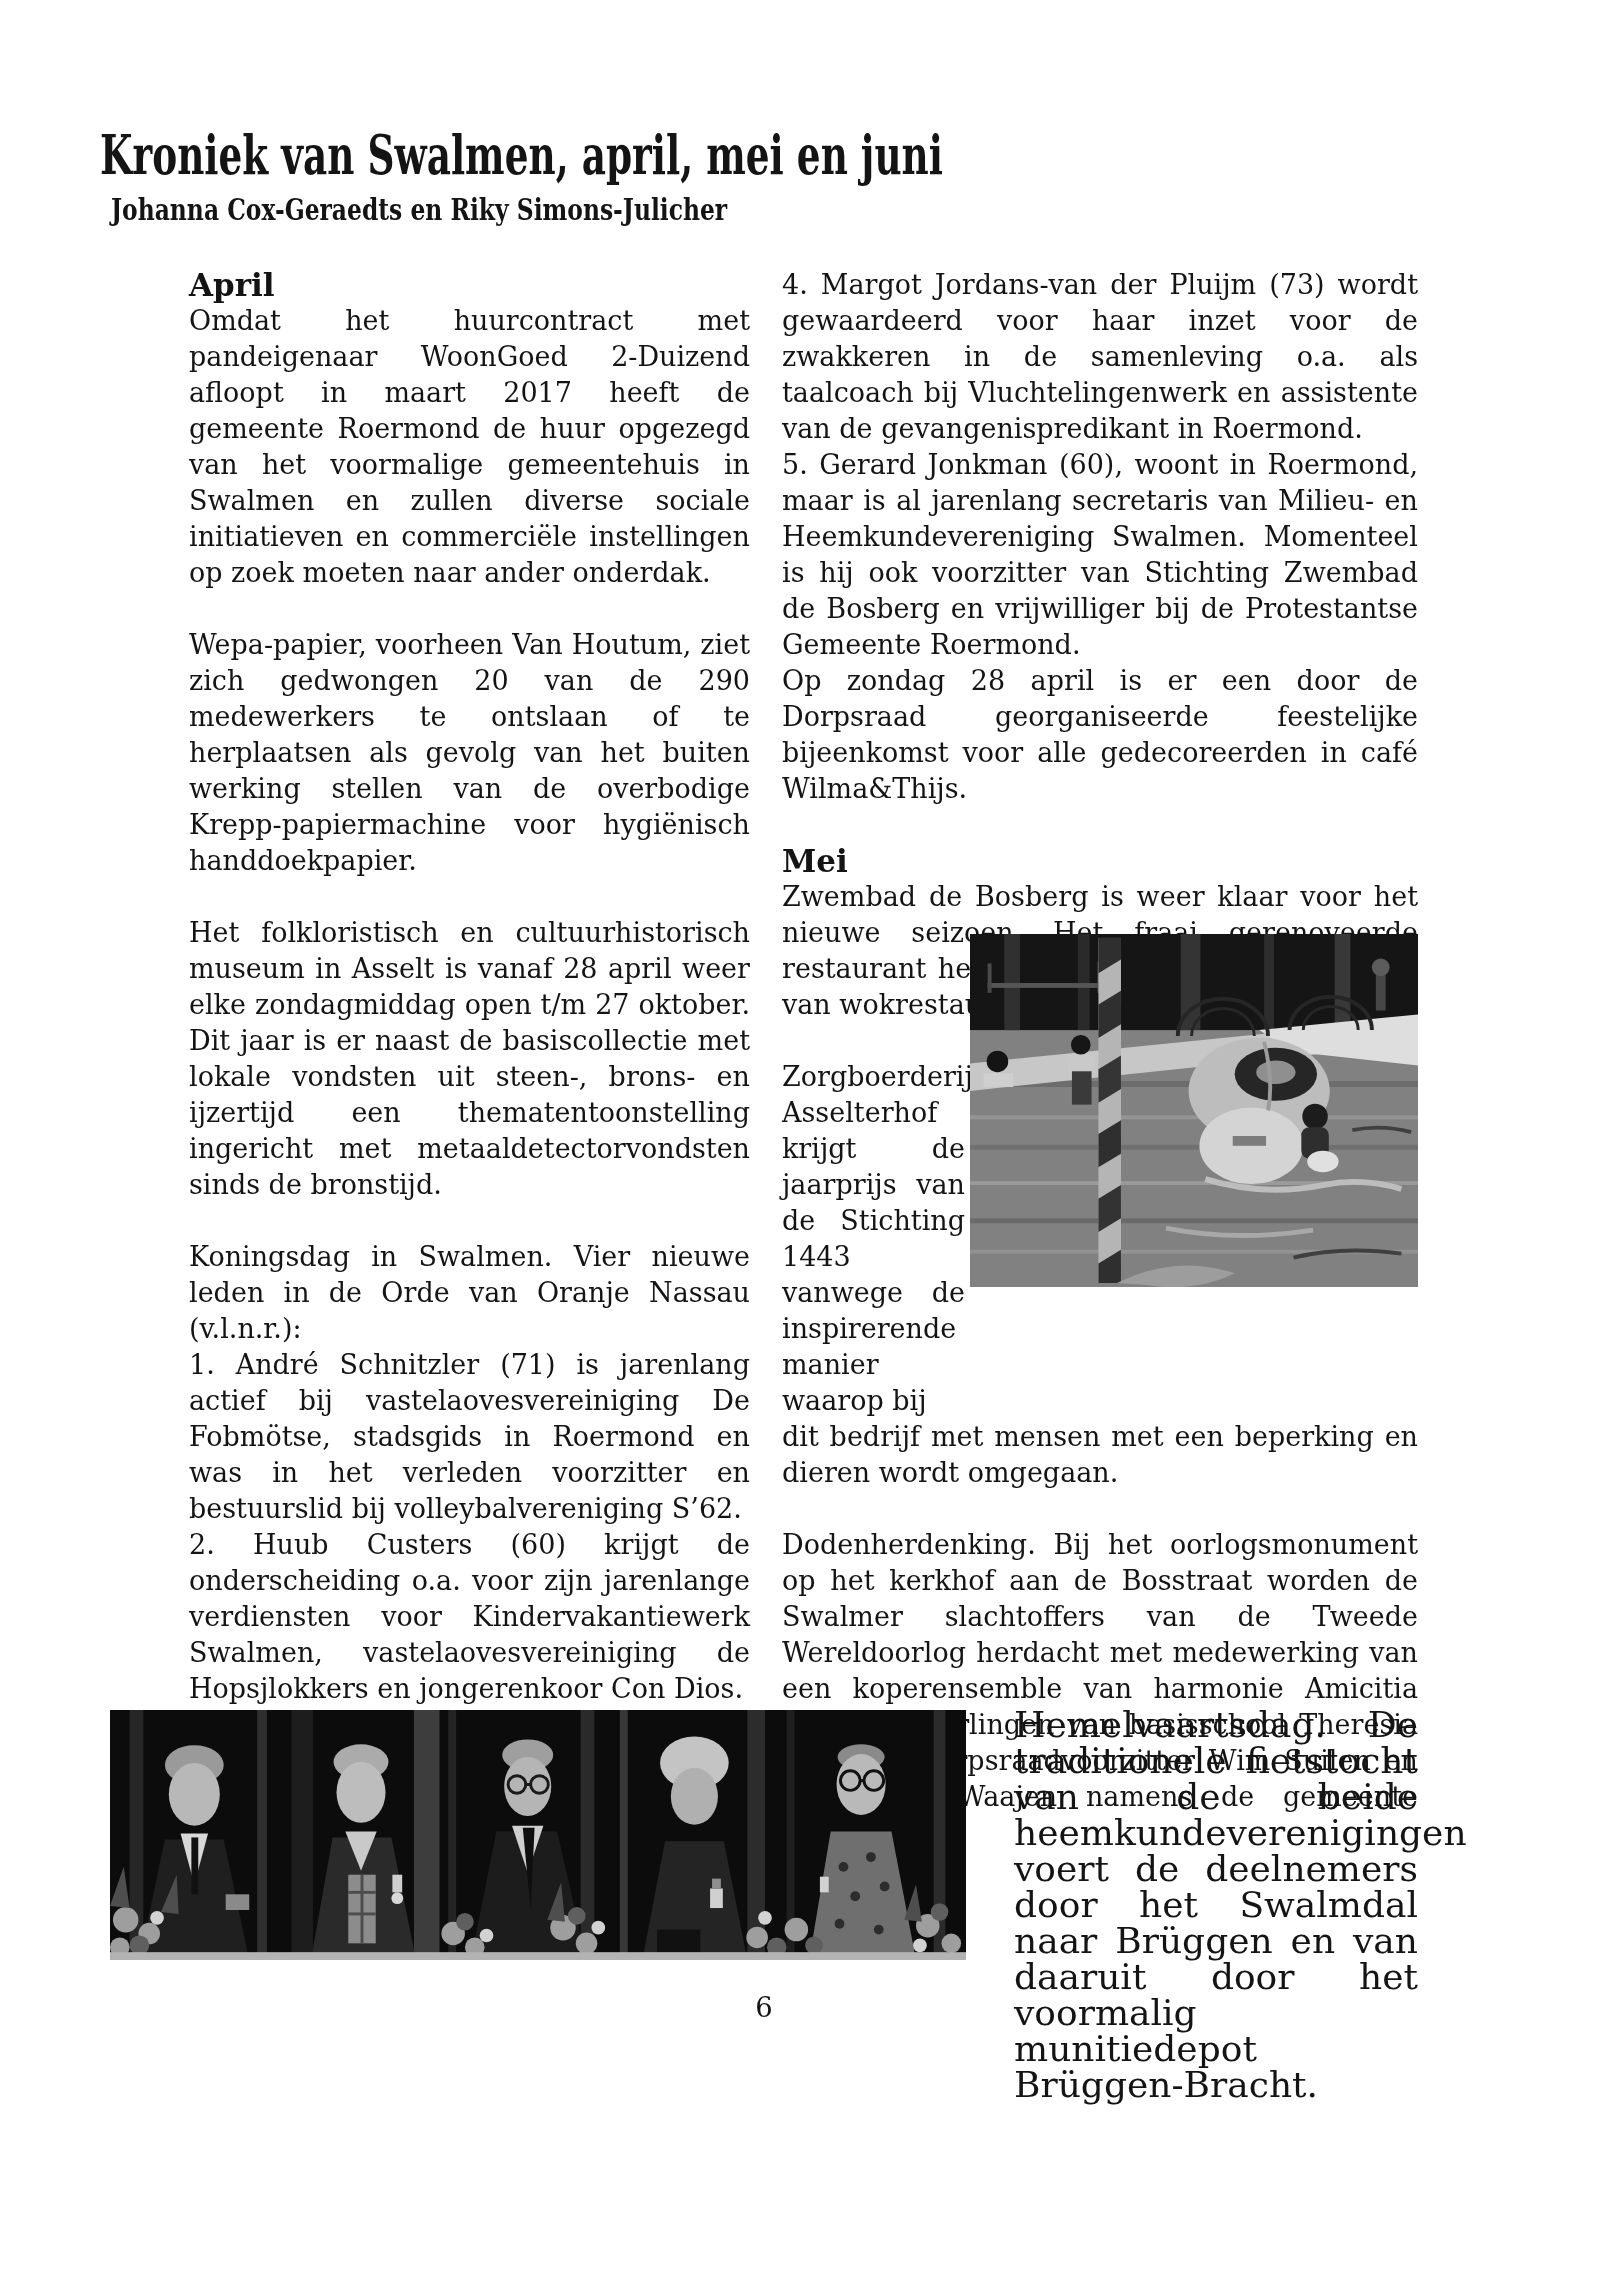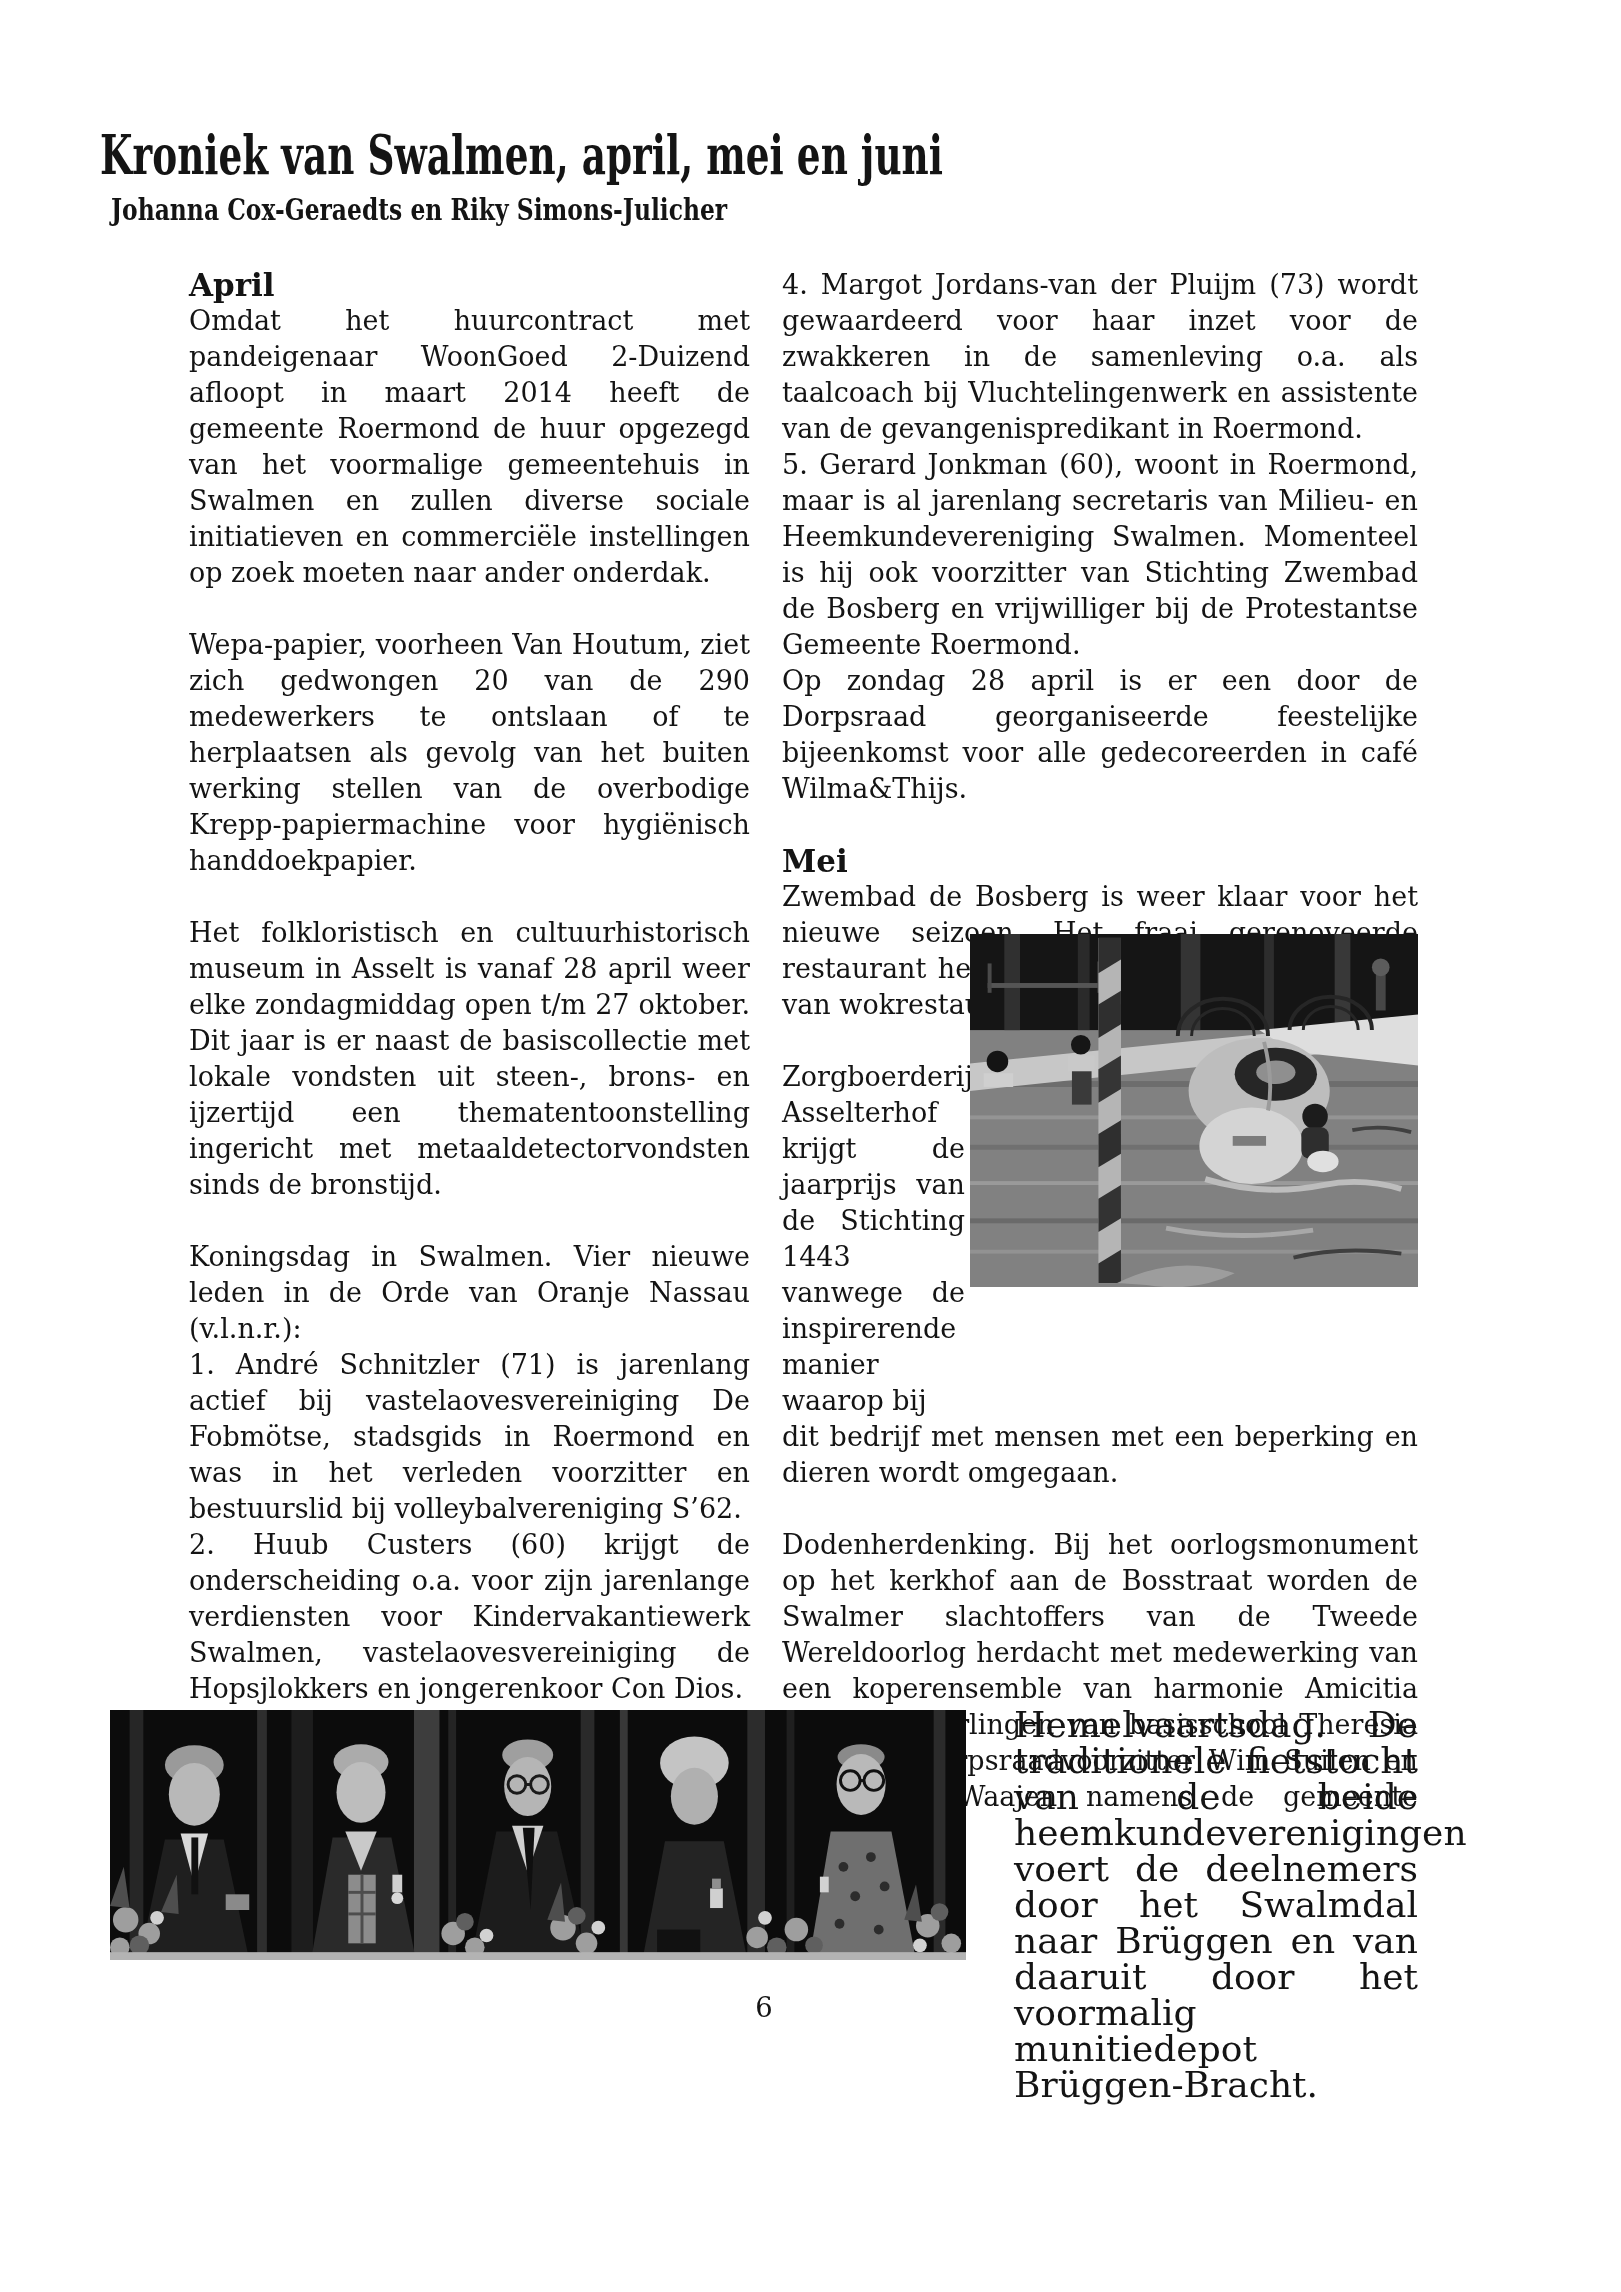--- a/index.html
+++ b/index.html
@@ -96,21 +96,21 @@
   <div class="title">
     <span class="squeeze">Kroniek van Swalmen, april, mei en juni</span>
   </div>
 
   <div class="author">
     <span class="squeeze">Johanna Cox-Geraedts en Riky Simons-Julicher</span>
   </div>
 
   <div class="col col-left">
     <h3>April</h3>
-    <p>Omdat het huurcontract met pandeigenaar WoonGoed 2-Duizend afloopt in maart 2014 heeft de gemeente Roermond de huur opgezegd van het voormalige gemeentehuis in Swalmen en zullen diverse sociale initiatieven en commerciële instellingen op zoek moeten naar ander onderdak.</p>
+    <p>Omdat het huurcontract met pandeigenaar WoonGoed 2-Duizend afloopt in maart 2017 heeft de gemeente Roermond de huur opgezegd van het voormalige gemeentehuis in Swalmen en zullen diverse sociale initiatieven en commerciële instellingen op zoek moeten naar ander onderdak.</p>
     <p class="gap">Wepa-papier, voorheen Van Houtum, ziet zich gedwongen 20 van de 290 medewerkers te ontslaan of te herplaatsen als gevolg van het buiten werking stellen van de overbodige Krepp-papiermachine voor hygiënisch handdoekpapier.</p>
     <p class="gap">Het folkloristisch en cultuurhistorisch museum in Asselt is vanaf 28 april weer elke zondagmiddag open t/m 27 oktober. Dit jaar is er naast de basiscollectie met lokale vondsten uit steen-, brons- en ijzertijd een thematentoonstelling ingericht met metaaldetectorvondsten sinds de bronstijd.</p>
     <p class="gap">Koningsdag in Swalmen. Vier nieuwe leden in de Orde van Oranje Nassau (v.l.n.r.):</p>
     <p>1. André Schnitzler (71) is jarenlang actief bij vastelaovesvereiniging De Fobmötse, stadsgids in Roermond en was in het verleden voorzitter en bestuurslid bij volleybalvereniging S’62.</p>
     <p>2. Huub Custers (60) krijgt de onderscheiding o.a. voor zijn jarenlange verdiensten voor Kindervakantiewerk Swalmen, vastelaovesvereiniging de Hopsjlokkers en jongerenkoor Con Dios.</p>
     <p>3. Jan Hinssen (72) voor zijn werk voor de parochiekerk H. Dionysius in Asselt, de begraafplaats aldaar en het museum. Ook de kruisen en kapellen in en om Swalmen knapt hij mee op.</p>
   </div>
 
   <div class="col col-right">
     <p>4. Margot Jordans-van der Pluijm (73) wordt gewaardeerd voor haar inzet voor de zwakkeren in de samenleving o.a. als taalcoach bij Vluchtelingenwerk en assistente van de gevangenispredikant in Roermond.</p>

